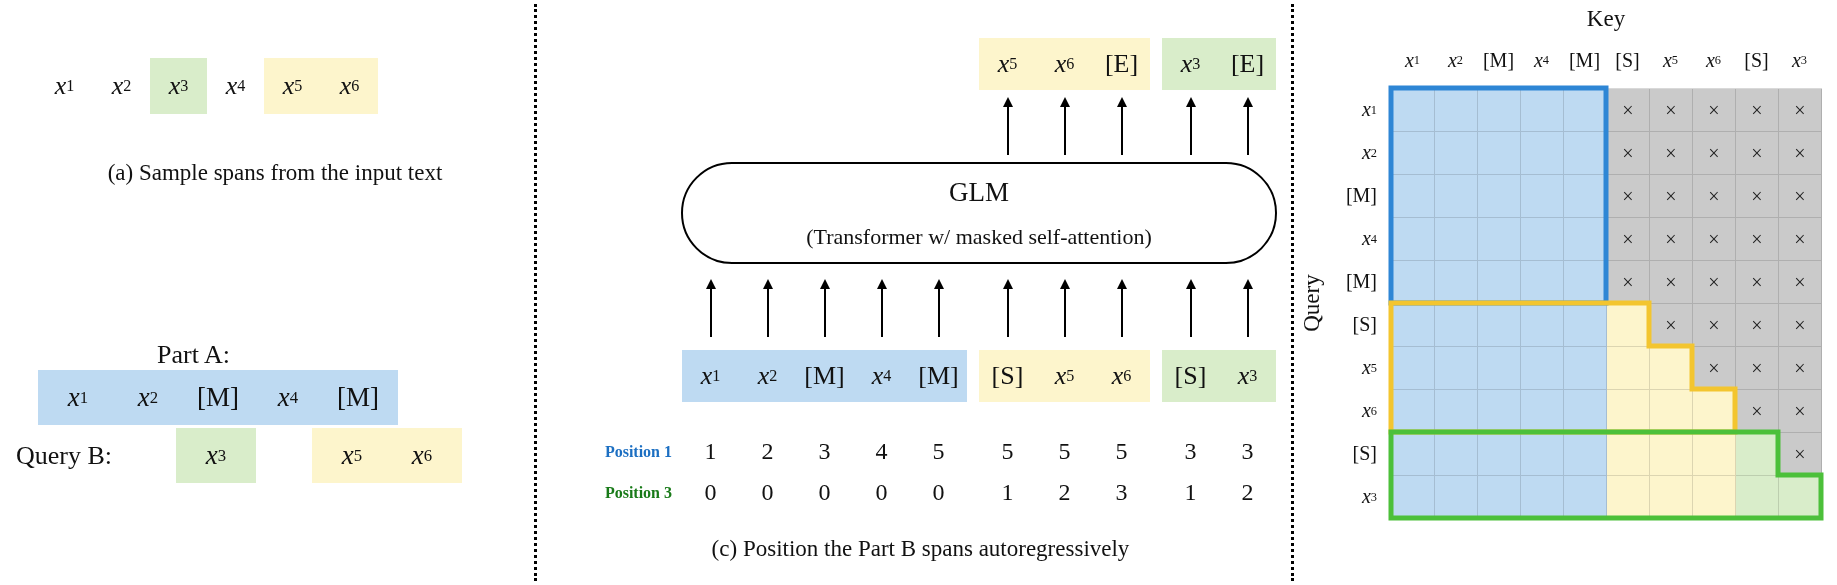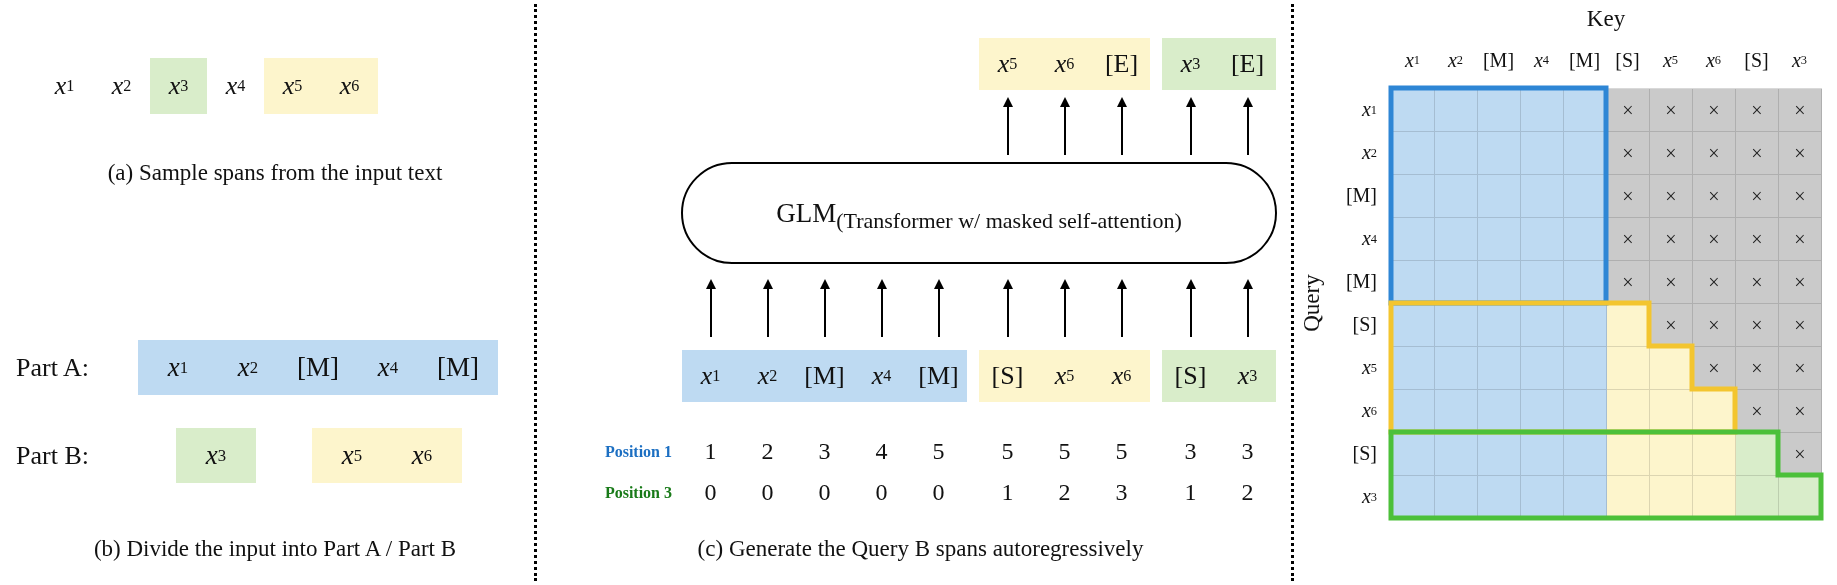--- a/index.html
+++ b/index.html
@@ -20,21 +20,21 @@
 
   
   .pa-row{position:absolute; left:36px; top:58px; display:flex;}
   .run{display:flex; padding:13px 0;}
   .hl-none{background:transparent;}
   .hl-green{background:var(--green-bg);}
   .hl-yellow{background:var(--yellow-bg);}
   .pa-slot{display:inline-flex; justify-content:center; align-items:center; width:78px; font-size:29px;}
   .cap-a{top:160px;}
   .part-row{position:absolute; display:flex; align-items:center;}
-  .part-a{left:16px; top:340px;}
+  .part-a{left:16px; top:340px;flex-direction:column;}
   .part-b{left:16px; top:428px;}
   .part-label{width:100px; font-size:26px;}
   .part-box{display:flex; padding:12px 5px;}
   .part-box .slot{width:70px; font-size:27px;}
   .bg-blue{background:var(--blue-bg);}
   .bg-green{background:var(--green-bg);}
   .bg-yellow{background:var(--yellow-bg);}
   .part-a .part-box{margin-left:22px;}
   .part-b .span1{margin-left:60px;}
   .part-b .span2{margin-left:56px;}
@@ -46,21 +46,21 @@
   .gapL{margin-left:12px;}
   .out-row{position:absolute; left:445px; top:38px; display:flex;}
   .arrows{position:absolute; display:flex;}
   .arrows-out{left:445px; top:96px;}
   .arrows-in{left:148px; top:278px;}
   .arrow-slot{height:60px;}
   .arrow{position:relative; width:2px; height:50px; background:#000; margin-top:8px;}
   .arrow::before{content:""; position:absolute; top:-8px; left:50%; transform:translateX(-50%);
     border-left:5px solid transparent; border-right:5px solid transparent; border-bottom:10px solid #000;}
   .glm-box{position:absolute; left:147px; top:162px; width:596px; height:102px;
-    border:2px solid #000; border-radius:52px; display:flex; flex-direction:row;
+    border:2px solid #000; border-radius:52px; display:flex; flex-direction:column;
     align-items:center; justify-content:center; box-sizing:border-box;}
   .glm-title{font-size:27px;}
   .glm-sub{font-size:22px; margin-top:16px;}
   .in-row{position:absolute; left:148px; top:350px; display:flex;}
   .pos-row{position:absolute; left:0; display:flex; align-items:center;}
   .pos1{top:438px;} .pos2{top:479px;}
   .pos-label{width:138px; text-align:right; font-weight:bold; font-size:16px;}
   .pos1 .pos-label{color:var(--pos1-color);}
   .pos2 .pos-label{color:var(--pos2-color);}
   .pos-vals{display:flex; margin-left:10px;}
@@ -142,39 +142,38 @@
           </span>
           <span class="slot ">[M]</span>
           <span class="slot ">
             <span class="mi">x</span>
             <sub>4</sub>
           </span>
           <span class="slot ">[M]</span>
         </span>
     </div>
     <div class="part-row part-b">
-      <span class="part-label">Part B:</span>
+      <span class="part-label">Query B:</span>
       <span class="part-box bg-green span1">
           <span class="slot ">
             <span class="mi">x</span>
             <sub>3</sub>
           </span>
         </span>
       <span class="part-box bg-yellow span2">
           <span class="slot ">
             <span class="mi">x</span>
             <sub>5</sub>
           </span>
           <span class="slot ">
             <span class="mi">x</span>
             <sub>6</sub>
           </span>
         </span>
     </div>
-    <div class="caption cap-b">(b) Divide the input into Part A / Part B</div>
   </section>
 
   <div class="sep sep1"></div>
 
   <section class="panel panel-c">
     <div class="out-row">
       <span class="pc-box bg-yellow">
           <span class="slot ">
             <span class="mi">x</span>
             <sub>5</sub>
@@ -305,21 +304,21 @@
           <span class="slot">0</span>
           <span class="slot">0</span>
           <span class="slot">0</span>
           <span class="slot gapL">1</span>
           <span class="slot">2</span>
           <span class="slot">3</span>
           <span class="slot gapL">1</span>
           <span class="slot">2</span>
         </span>
     </div>
-    <div class="caption cap-c">(c) Generate the Query B spans autoregressively</div>
+    <div class="caption cap-c">(c) Position the Part B spans autoregressively</div>
   </section>
 
   <div class="sep sep2"></div>
 
   <section class="panel panel-d">
     <div class="key-label">Key</div>
     <div class="key-header-row">
         <span class="hdr">
           <span class="mi">x</span>
           <sub>1</sub>

